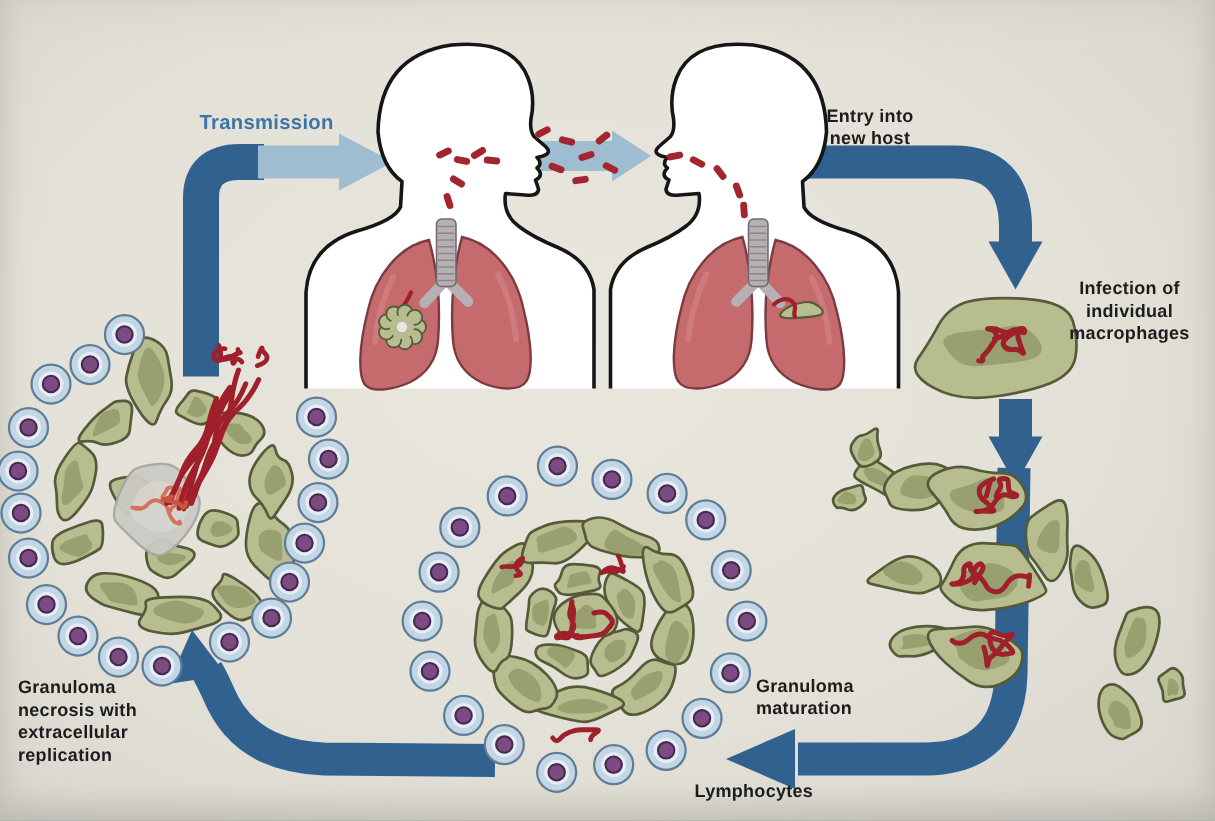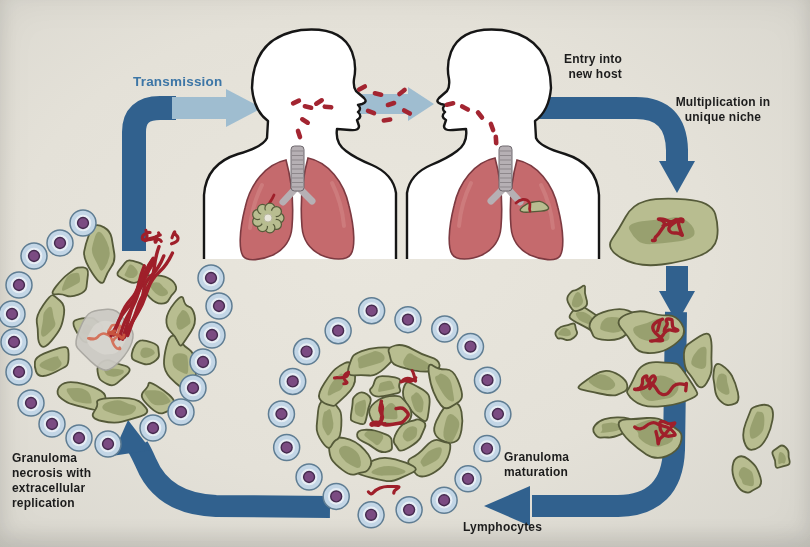--- a/index.html
+++ b/index.html
@@ -342,24 +342,25 @@
         <circle cx="219" cy="306" r="13" fill="#c3d6e6" stroke="#5f7d93" stroke-width="1.5"></circle>
         <circle cx="219" cy="306" r="8.32" fill="#e6edf4"></circle>
         <circle cx="219" cy="306" r="5.46" fill="#7b4b82" stroke="#452a4e" stroke-width="1.4"></circle>
         <circle cx="211" cy="278" r="13" fill="#c3d6e6" stroke="#5f7d93" stroke-width="1.5"></circle>
         <circle cx="211" cy="278" r="8.32" fill="#e6edf4"></circle>
         <circle cx="211" cy="278" r="5.46" fill="#7b4b82" stroke="#452a4e" stroke-width="1.4"></circle>
       </g>
   </svg>
 
   <div class="lbl" id="lbl-transmission" style="left: 133px; top: 74px; color: rgb(61, 118, 166);">Transmission</div>
-  <div class="lbl center" style="left: 538px; top: 52px; width: 84px; color: rgb(28, 28, 28); text-align: right;">Entry into
+  <div class="lbl center" style="left: 538px; top: 70px; width: 84px; color: rgb(28, 28, 28);">Entry into
 new host</div>
-  <div class="lbl center" style="left: 648px; top: 95px; width: 150px; color: rgb(28, 28, 28);">Multiplication in
-unique niche</div>
+  <div class="lbl center" style="left: 697px; top: 185px; width: 112px; color: rgb(28, 28, 28);">Infection of
+individual
+macrophages</div>
   <div class="lbl" style="left: 504px; top: 450px; width: 110px; color: rgb(28, 28, 28);">Granuloma
 maturation</div>
   <div class="lbl" style="left: 443px; top: 520px; color: rgb(28, 28, 28); margin-left: 20px;">Lymphocytes</div>
   <div class="lbl" style="left: 12px; top: 451px; width: 130px; color: rgb(28, 28, 28);">Granuloma
 necrosis with
 extracellular
 replication</div>
 </div>
 
 </body></html>

